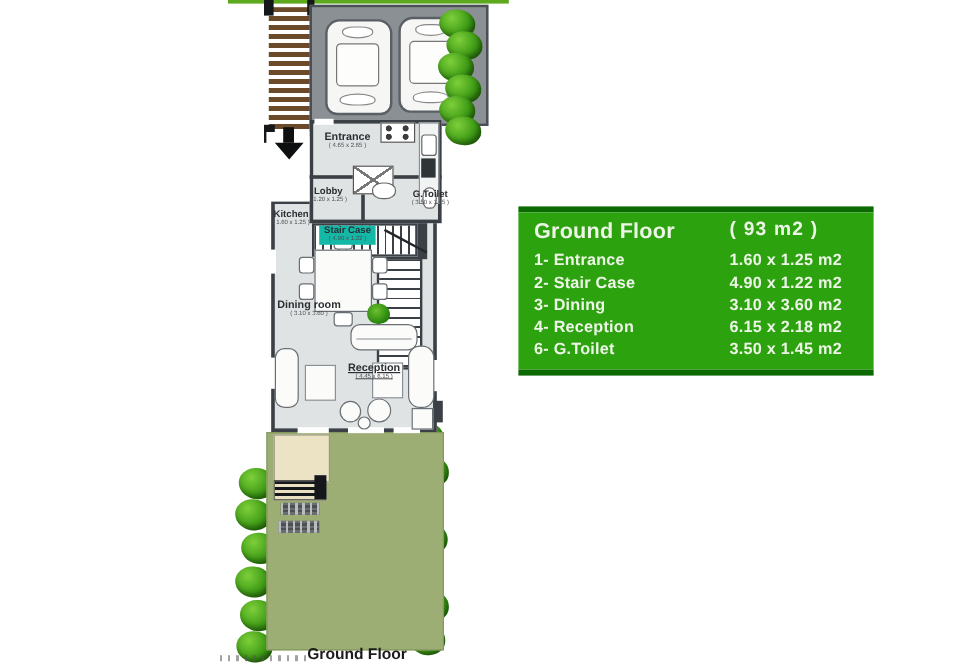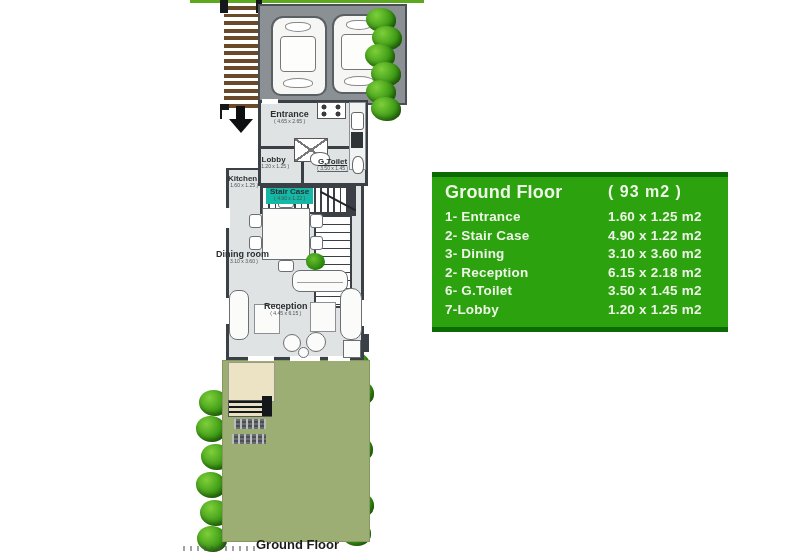--- a/index.html
+++ b/index.html
@@ -182,37 +182,37 @@
   <div class="abs wall" style="left:361px;top:334px;width:8px;height:18px;z-index:6;"></div>
 
   <div class="room-label" style="left:268px;top:110px;">
     <span class="nm">Entrance</span>
     <span class="dims">( 4.65 x 2.65 )</span>
   </div>
   <div class="room-label" style="left:252px;top:156px;">
     <span class="nm" style="font-size:8px;">Lobby</span>
     <span class="dims">( 1.20 x 1.25 )</span>
   </div>
-  <div class="room-label" style="left:311px;top:158px;text-decoration:underline;">
+  <div class="room-label" style="left:337px;top:158px;">
     <span class="nm" style="font-size:8px;">G.Toilet</span>
     <span class="dims">( 3.50 x 1.45 )</span>
   </div>
   <div class="room-label" style="left:221px;top:175px;">
     <span class="nm" style="font-size:8px;">Kitchen</span>
     <span class="dims">( 1.60 x 1.25 )</span>
   </div>
   <div class="room-label stair-lbl abs">
     <span class="nm">Stair Case</span>
     <span class="dims">( 4.90 x 1.22 )</span>
   </div>
-  <div class="room-label" style="left:216px;top:250px;">
+  <div class="room-label" style="left:231px;top:250px;">
     <span class="nm">Dining room</span>
     <span class="dims">( 3.10 x 3.60 )</span>
   </div>
-  <div class="room-label" style="left:264px;top:302px;">
+  <div class="room-label" style="left:290px;top:302px;text-decoration:underline;">
     <span class="nm">Reception</span>
     <span class="dims">( 4.45 x 6.15 )</span>
   </div>
 
   <div class="abs garden"></div>
   <div class="abs terrace"></div>
   <div class="abs steps"></div>
   <div class="abs stepwall"></div>
   <div class="abs stone" style="left:234px;top:419px;width:32px;"></div>
   <div class="abs stone" style="left:232px;top:434px;width:34px;"></div>
@@ -248,28 +248,24 @@
       </div>
       <div class="lg-row">
         <span>2- Stair Case</span>
         <span class="lg-size">4.90 x 1.22 m2</span>
       </div>
       <div class="lg-row">
         <span>3- Dining</span>
         <span class="lg-size">3.10 x 3.60 m2</span>
       </div>
       <div class="lg-row">
-        <span>2- Reception</span>
+        <span>4- Reception</span>
         <span class="lg-size">6.15 x 2.18 m2</span>
       </div>
       <div class="lg-row">
         <span>6- G.Toilet</span>
         <span class="lg-size">3.50 x 1.45 m2</span>
       </div>
-      <div class="lg-row">
-        <span>7-Lobby</span>
-        <span class="lg-size">1.20 x 1.25 m2</span>
-      </div>
     </div>
     <div class="lg-stripe"></div>
   </div>
 
 </div>
 
 </body></html>

